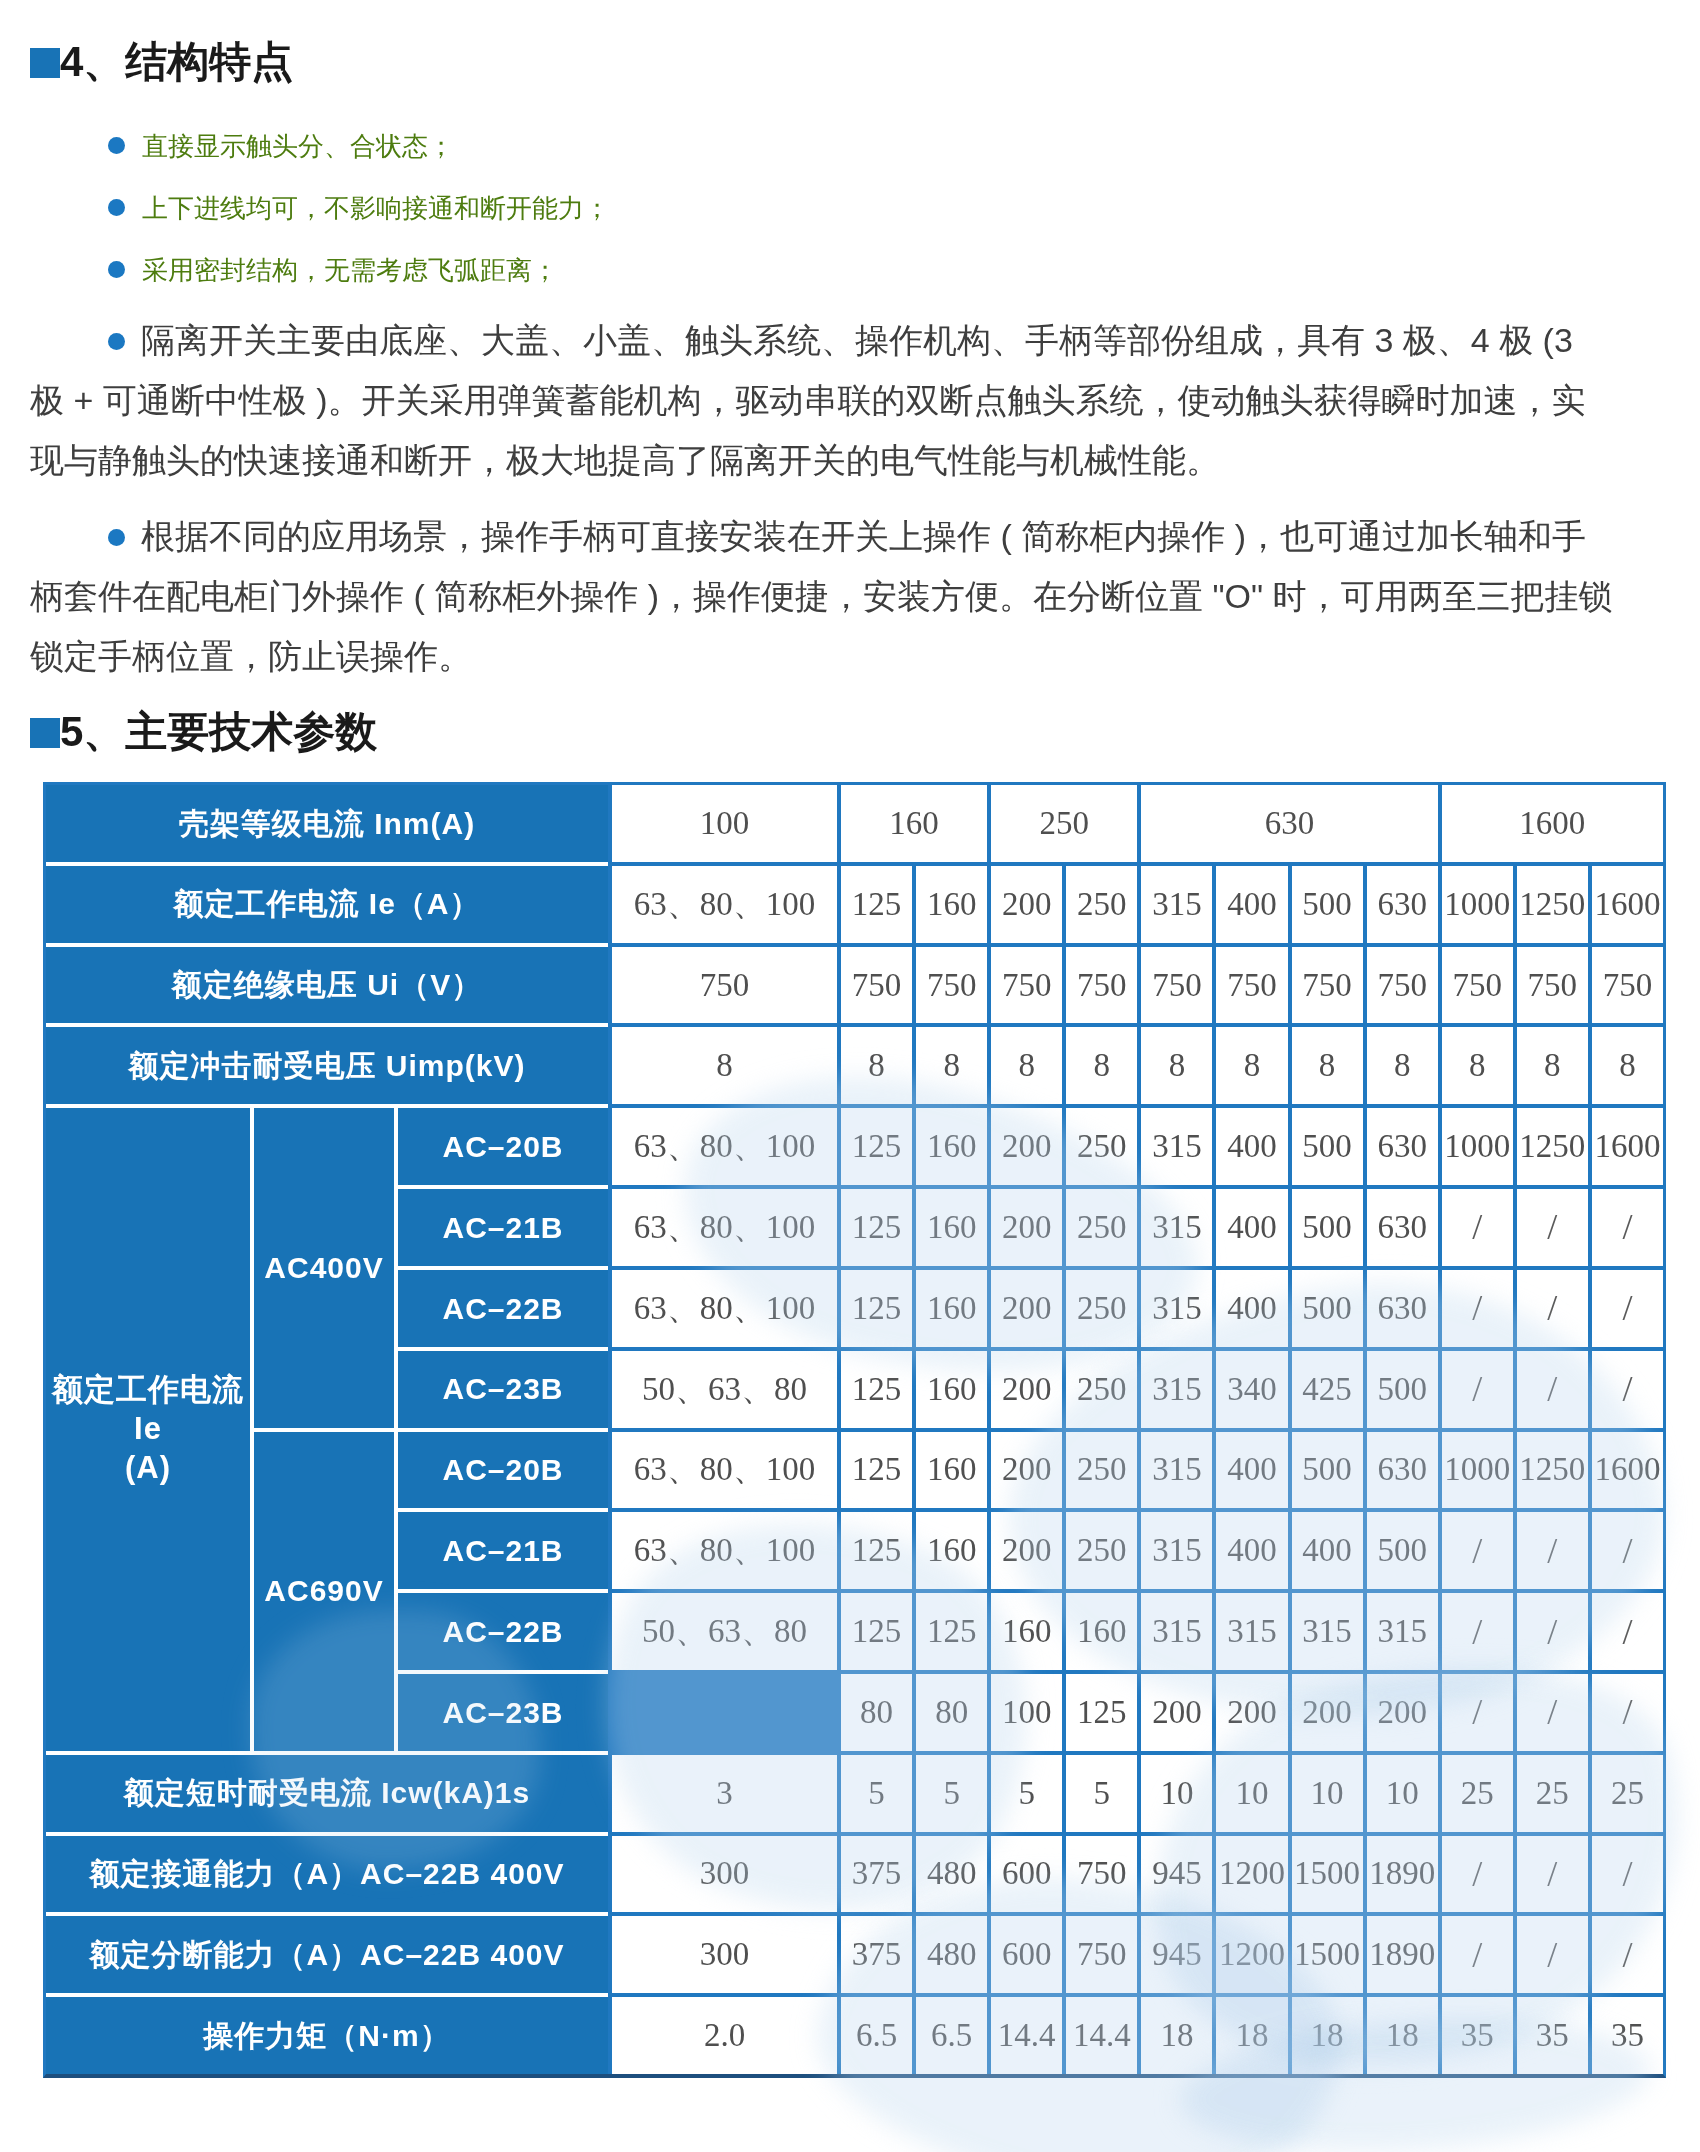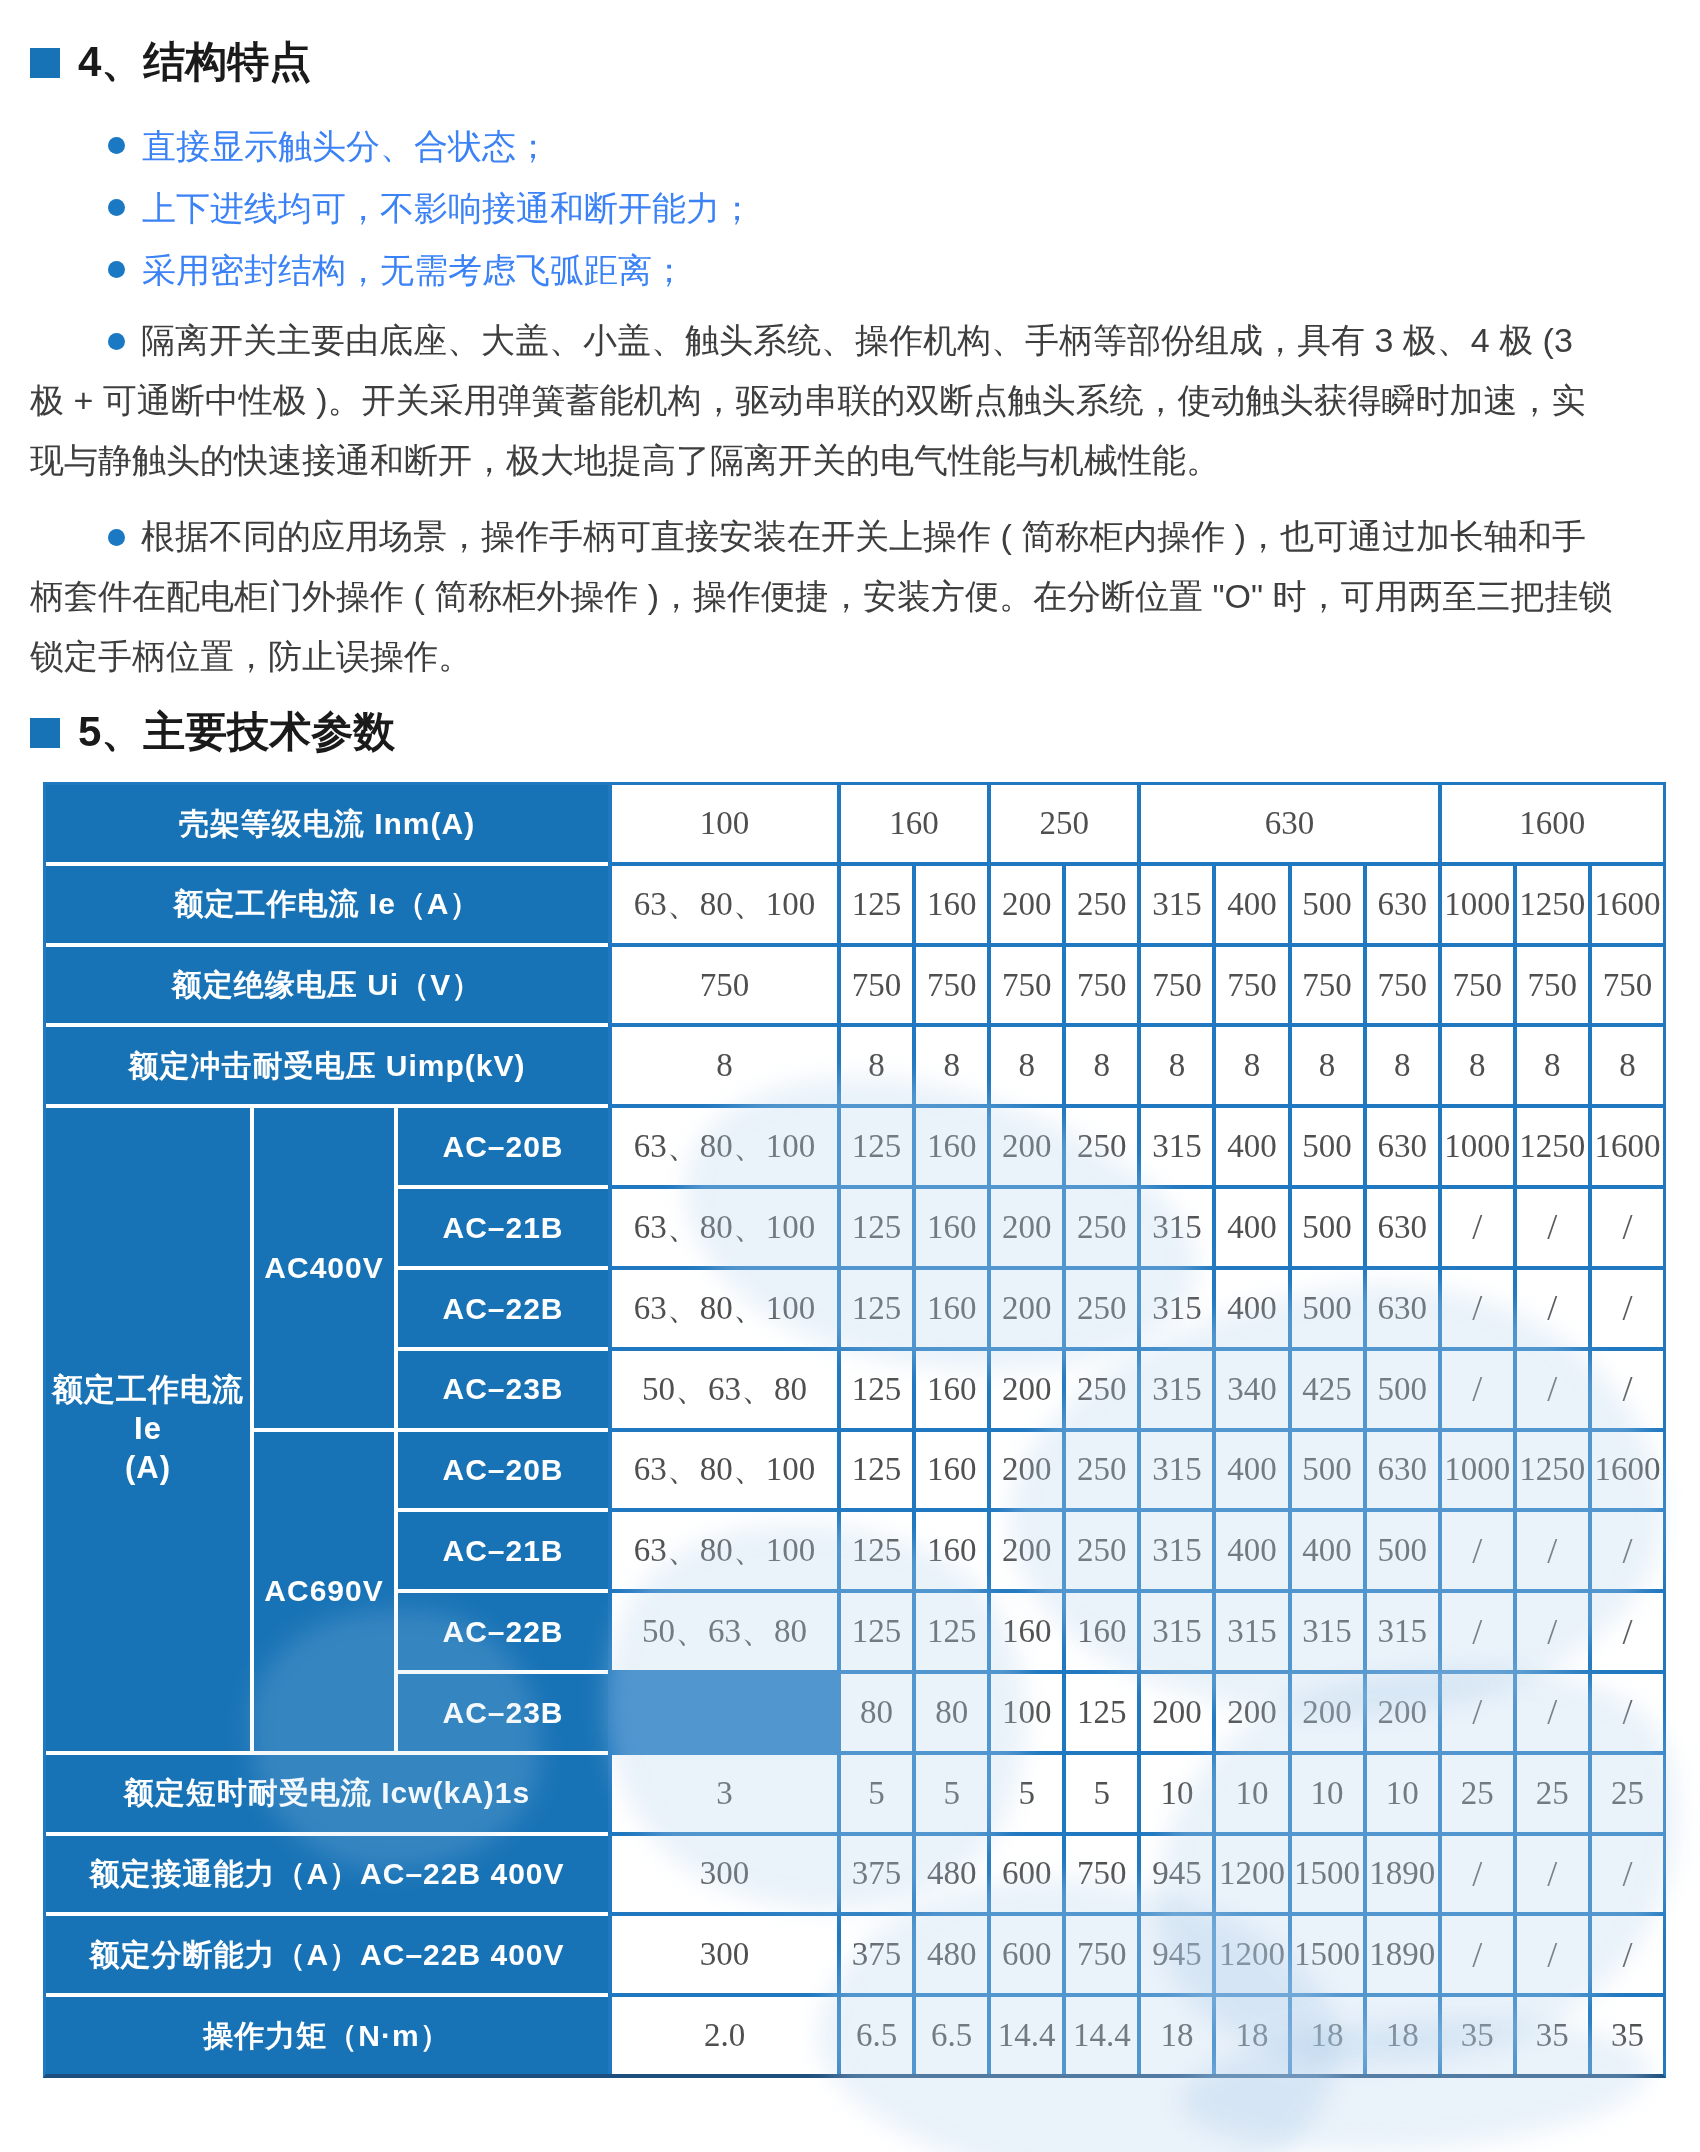--- a/index.html
+++ b/index.html
@@ -11,21 +11,20 @@
     overflow: hidden;
     font-family: "Liberation Sans", sans-serif;
     box-sizing: border-box;
     padding: 38px 30px 0 30px;
   }
 
   
   .section-heading {
     display: flex;
     align-items: center;
-    gap: 18px;
     font-size: 42px;
     font-weight: 700;
     color: #1a1a1a;
     line-height: 48px;
     margin: 0;
   }
   .sq {
     width: 30px; height: 30px;
     background: #1873b6;
     flex: 0 0 auto;
@@ -34,22 +33,22 @@
 
   
   .features {
     list-style: none;
     margin: 38px 0 0 0;
     padding: 0;
   }
   .features li {
     position: relative;
     padding-left: 112px;
-    font-size: 34px;
-    color: #3b82f6;
+    font-size: 26px;
+    color: #4d7c0f;
     line-height: 44px;
     margin-bottom: 18px;
   }
   .dot {
     width: 17px; height: 17px;
     border-radius: 50%;
     background: #1b78c2;
     display: inline-block;
   }
   .features .dot { position: absolute; left: 78px; top: 13px; }

